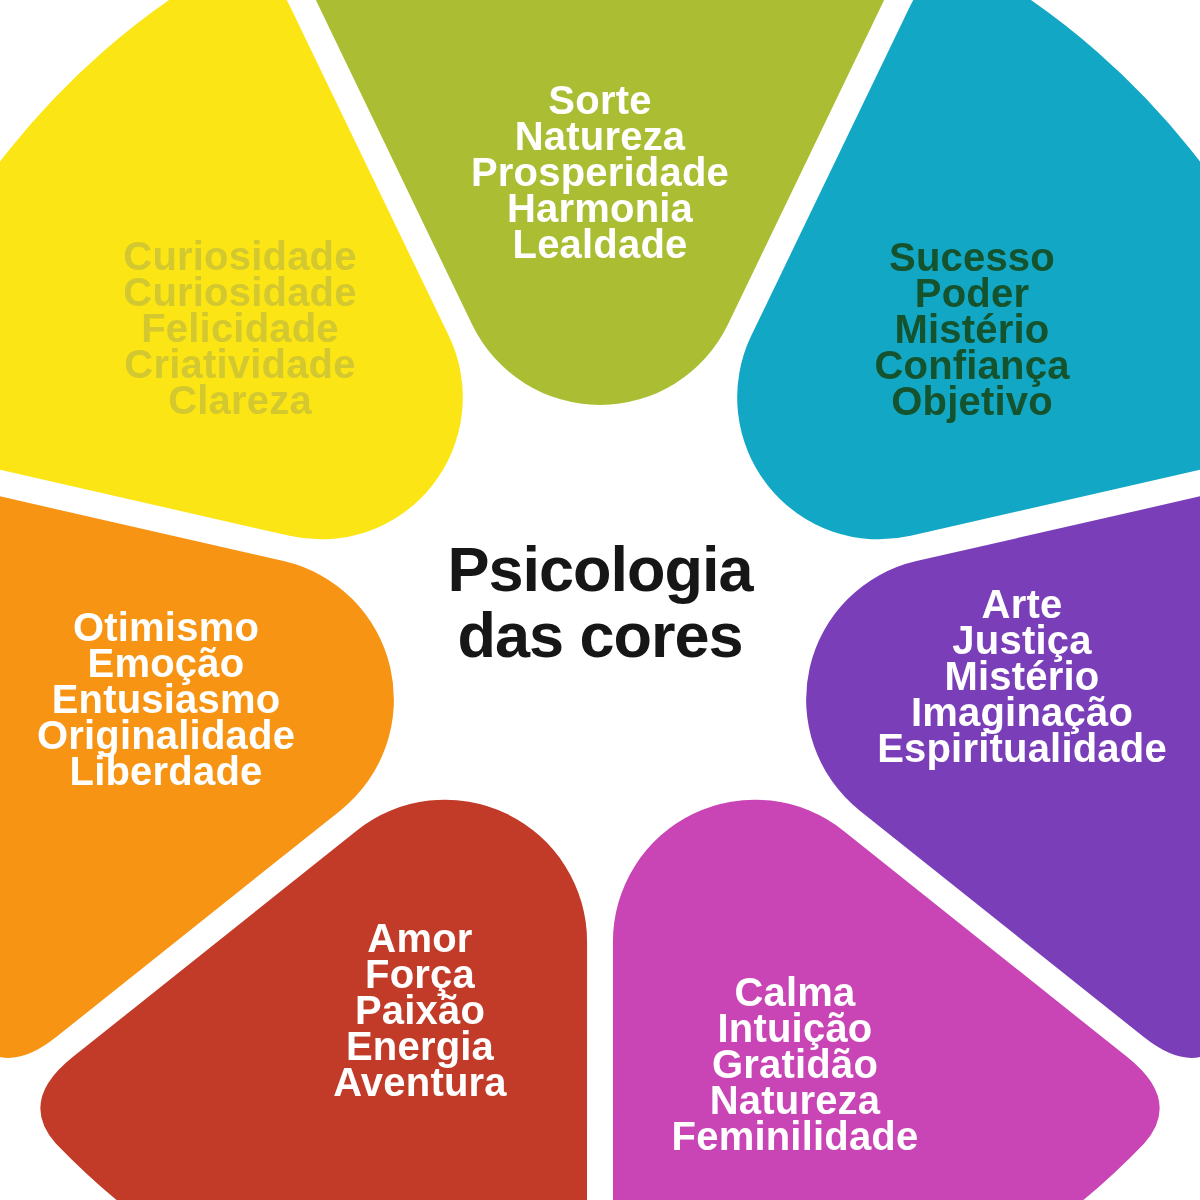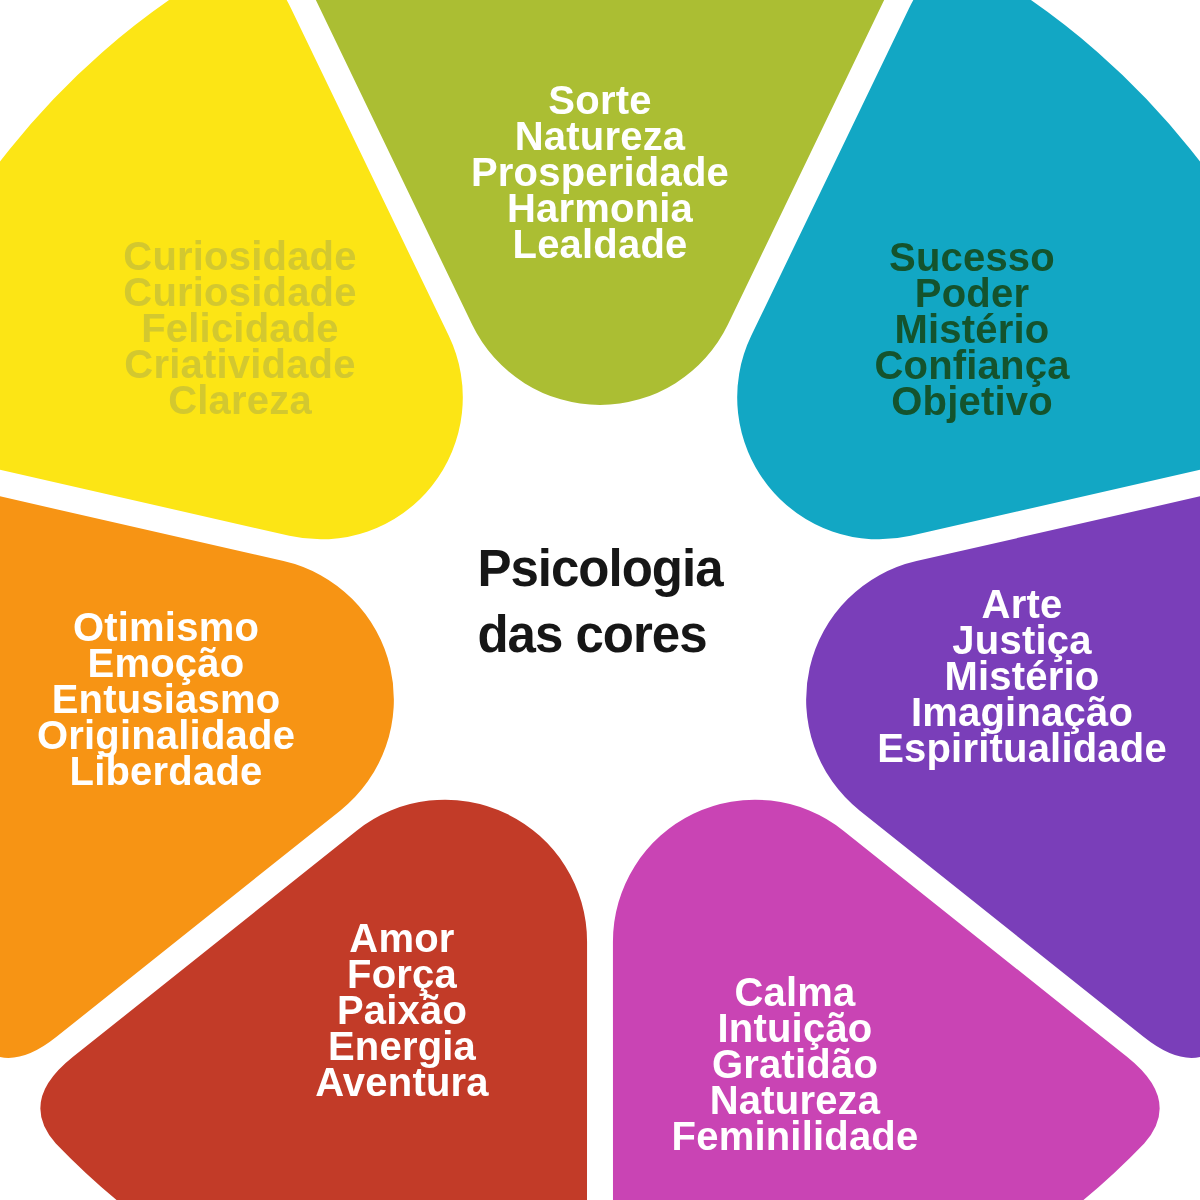--- a/index.html
+++ b/index.html
@@ -31,34 +31,35 @@
     font-size: 40px;
     line-height: 36px;
     letter-spacing: 0.2px;
   }
   .petal-label span { display: block; }
   .center-title {
     position: absolute;
     left: 600px;
     top: 602px;
     transform: translate(-50%, -50%);
+    text-align: center;
     white-space: nowrap;
     font-weight: 800;
-    font-size: 51px;
+    font-size: 63px;
     line-height: 66px;
     letter-spacing: -1px;
   }
   .center-title span { display: block; }
 
   
   .pos-green   { left: 600px;  top: 172px;  }
   .pos-teal    { left: 972px;  top: 329px;  }
   .pos-purple  { left: 1022px; top: 676px;  }
   .pos-magenta { left: 795px;  top: 1064px; }
-  .pos-red     { left: 402px;  top: 1010px; }
+  .pos-red     { left: 420px;  top: 1010px; }
   .pos-orange  { left: 166px;  top: 699px;  }
   .pos-yellow  { left: 240px;  top: 328px;  }
 </style>
 </head>
 <body>
 
 <div class="stage">
 
   <svg class="wheel-svg" viewBox="0 0 1200 1200" aria-hidden="true">
     <g transform="translate(600,620)">

